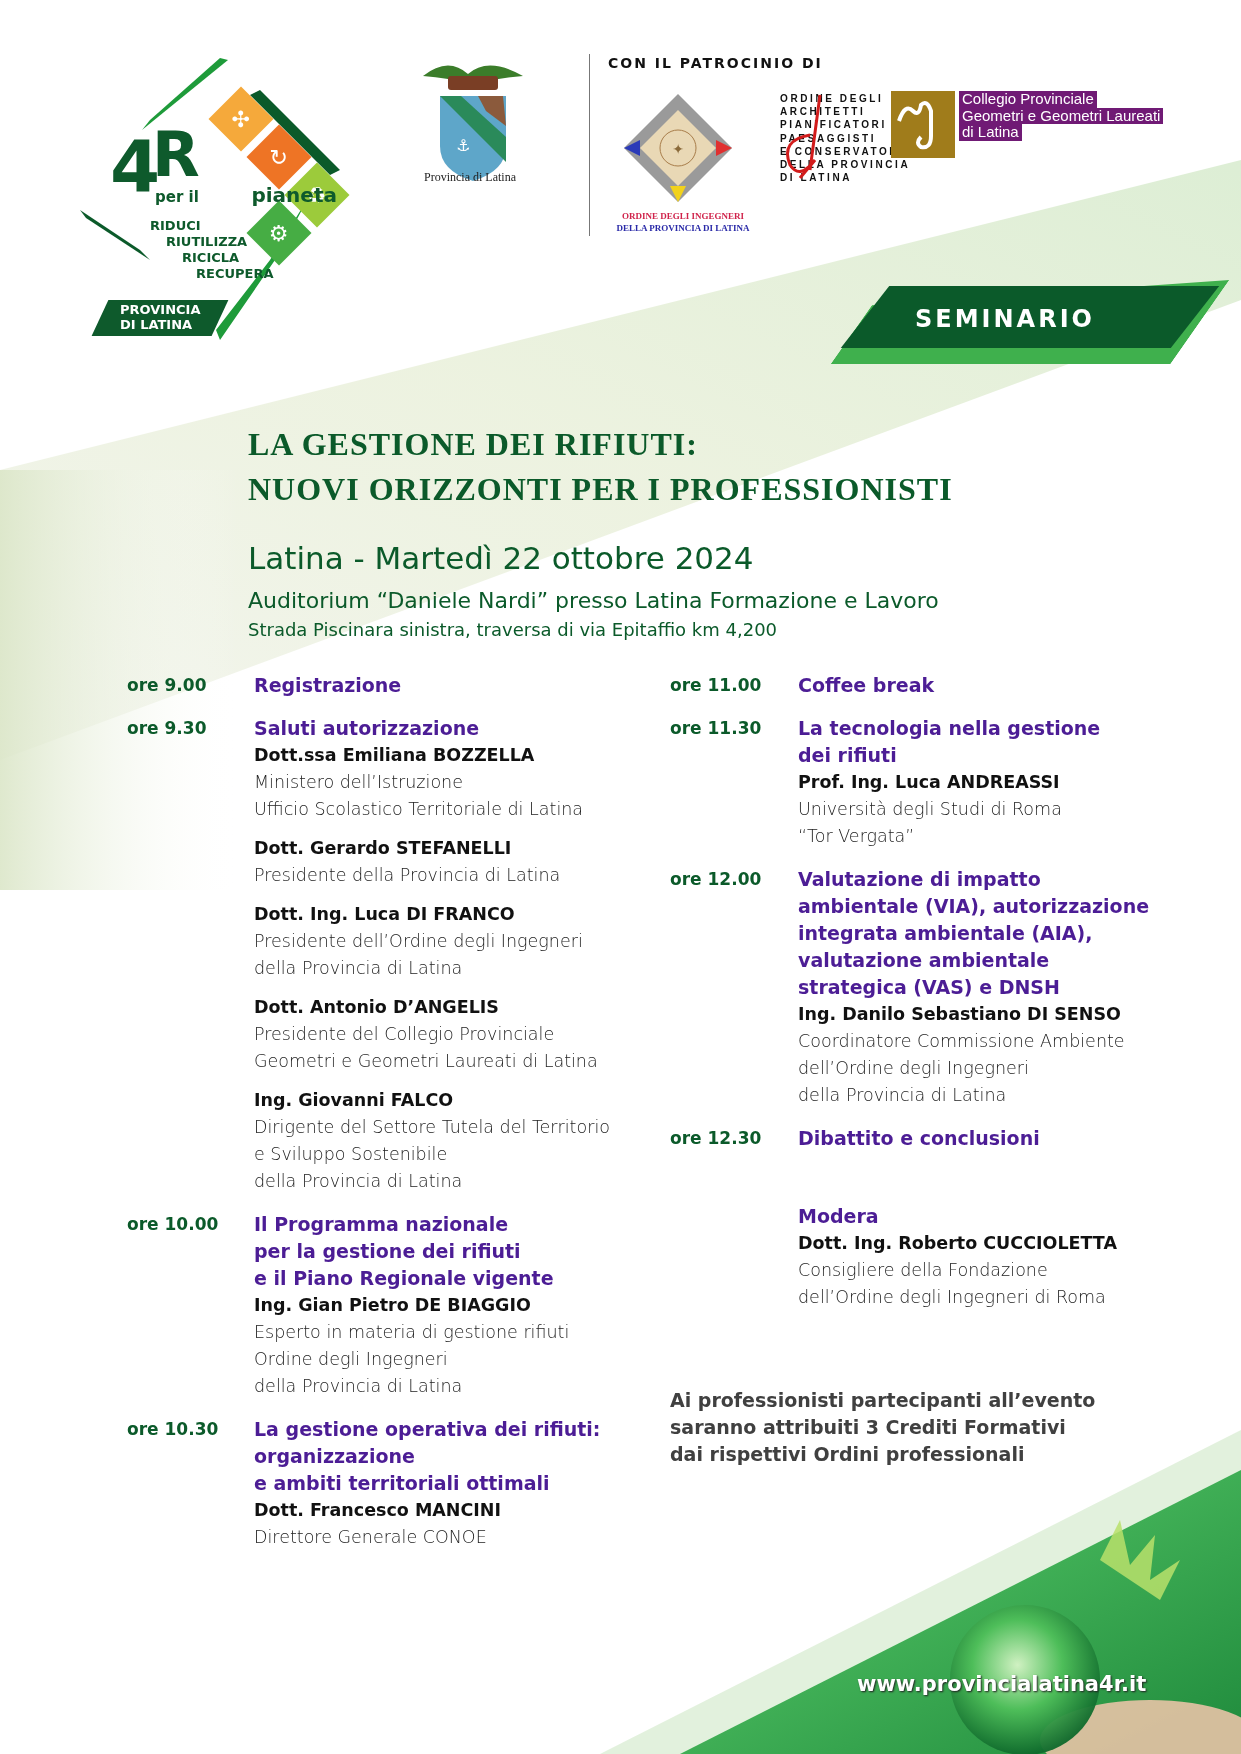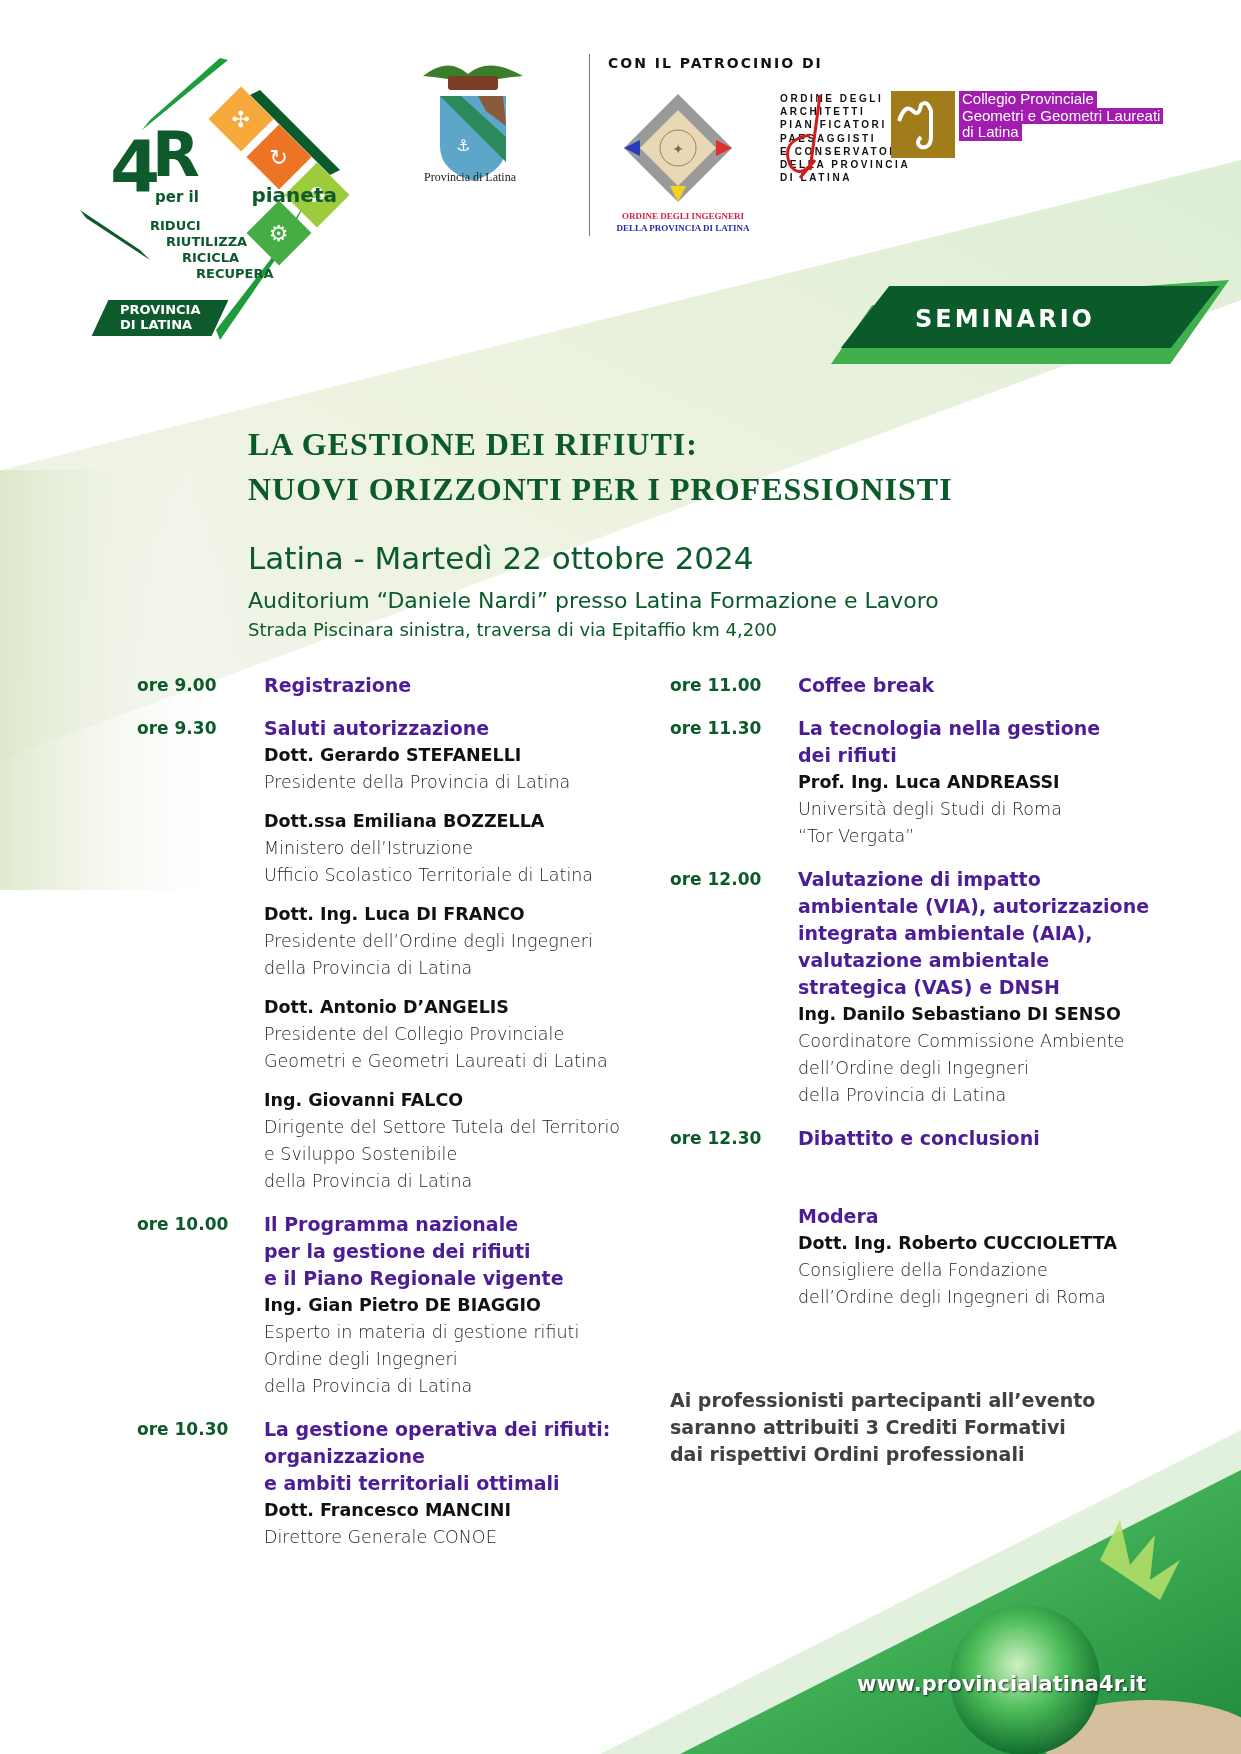--- a/index.html
+++ b/index.html
@@ -40,36 +40,36 @@
   .ing-logo { left: 622px; top: 92px; width: 112px; height: 112px; }
   .ing-text { left: 608px; top: 210px; width: 150px; text-align:center; font-family:"Liberation Serif", serif; font-weight:bold; font-size: 9px; line-height: 12px; }
   .ing-text .l1 { color:#d0234b; }
   .ing-text .l2 { color:#2a2aa8; }
 
   .arch-text { left: 780px; top: 92px; font-family:"Liberation Sans", sans-serif; font-size: 10px; line-height: 13.2px; letter-spacing: 2.6px; color:#111; font-weight:bold; }
   .arch-mark { left: 770px; top: 90px; width: 100px; height: 95px; }
 
   .cgl-box { left: 891px; top: 91px; width: 64px; height: 67px; background:#a07c1b; }
   .cgl-text { left: 959px; top: 91px; font-family:"Liberation Sans", sans-serif; font-size: 15px; line-height: 16.5px; color:#fff; }
-  .cgl-text div { background:#a21caf; display:inline-block; padding: 0 3px; }
+  .cgl-text div { background:#701a75; display:inline-block; padding: 0 3px; }
 
   
   .sem-bg1 { left: 860px; top: 280px; width: 340px; height: 84px; background:#3fb04d; transform: skewX(-35deg); clip-path: polygon(0 30%,100% 0,100% 100%,0 100%); }
   .sem-bg2 { left: 865px; top: 286px; width: 330px; height: 62px; background:#0b5a2a; transform: skewX(-38deg); }
   .sem-text { left: 915px; top: 305px; font-family:"DejaVu Sans", sans-serif; font-weight:bold; font-size: 24px; color:#fff; letter-spacing: 3px; }
 
   
   .title { left: 248px; top: 422px; font-family:Liberation Serif, serif; font-weight: bold; font-size: 32px; line-height: 45px; color:#0b5a2a; letter-spacing: 1px; }
   .date { left: 248px; top: 540px; font-family:"DejaVu Sans", sans-serif; font-size: 31px; color:#0b5a2a; }
   .venue { left: 248px; top: 588px; font-family:"DejaVu Sans", sans-serif; font-size: 22px; color:#0b5a2a; }
   .address { left: 248px; top: 619px; font-family:"DejaVu Sans", sans-serif; font-size: 18px; color:#0b5a2a; }
 
   
   .col { position:absolute; }
-  .colL { left: 137px; top: 672px; width: 530px; }
+  .colL { left: 127px; top: 672px; width: 530px; }
   .colR { left: 670px; top: 672px; width: 500px; }
   .slot { display:flex; margin-bottom: 16px; }
   .slot .time { width: 127px; flex: none; font-family:"DejaVu Sans", sans-serif; font-weight:bold; font-size: 17px; color:#0b5a2a; padding-top: 3px; }
   .colR .slot .time { width: 128px; }
   .slot .body { flex: 1; }
   .topic { font-family:"DejaVu Sans", sans-serif; font-weight:bold; font-size: 19px; line-height: 27px; color:#4c1d95; white-space: pre-line; }
   .speaker { margin-top: 6px; }
   .slot .topic + .speaker { margin-top: 0px; }
   .spk-name { font-family:"DejaVu Sans", sans-serif; font-size: 17.5px; line-height: 27px; color:#111; font-weight: 600; }
   .spk-role { font-family:"DejaVu Sans", sans-serif; font-size: 17.5px; line-height: 27px; color:#222; font-weight: 300; white-space: pre-line; }
@@ -223,27 +223,27 @@
       <div class="time">ore 9.00</div>
       <div class="body">
         <div class="topic">Registrazione</div>
       </div>
     </div>
     <div class="slot">
       <div class="time">ore 9.30</div>
       <div class="body">
         <div class="topic">Saluti autorizzazione</div>
         <div class="speaker speaker-gap">
-          <div class="spk-name">Dott. Gerardo STEFANELLI</div>
-          <div class="spk-role">Presidente della Provincia di Latina</div>
-        </div>
-        <div class="speaker speaker-gap">
           <div class="spk-name">Dott.ssa Emiliana BOZZELLA</div>
           <div class="spk-role">Ministero dell’Istruzione
 Ufficio Scolastico Territoriale di Latina</div>
+        </div>
+        <div class="speaker speaker-gap">
+          <div class="spk-name">Dott. Gerardo STEFANELLI</div>
+          <div class="spk-role">Presidente della Provincia di Latina</div>
         </div>
         <div class="speaker speaker-gap">
           <div class="spk-name">Dott. Ing. Luca DI FRANCO</div>
           <div class="spk-role">Presidente dell’Ordine degli Ingegneri
 della Provincia di Latina</div>
         </div>
         <div class="speaker speaker-gap">
           <div class="spk-name">Dott. Antonio D’ANGELIS</div>
           <div class="spk-role">Presidente del Collegio Provinciale
 Geometri e Geometri Laureati di Latina</div>

